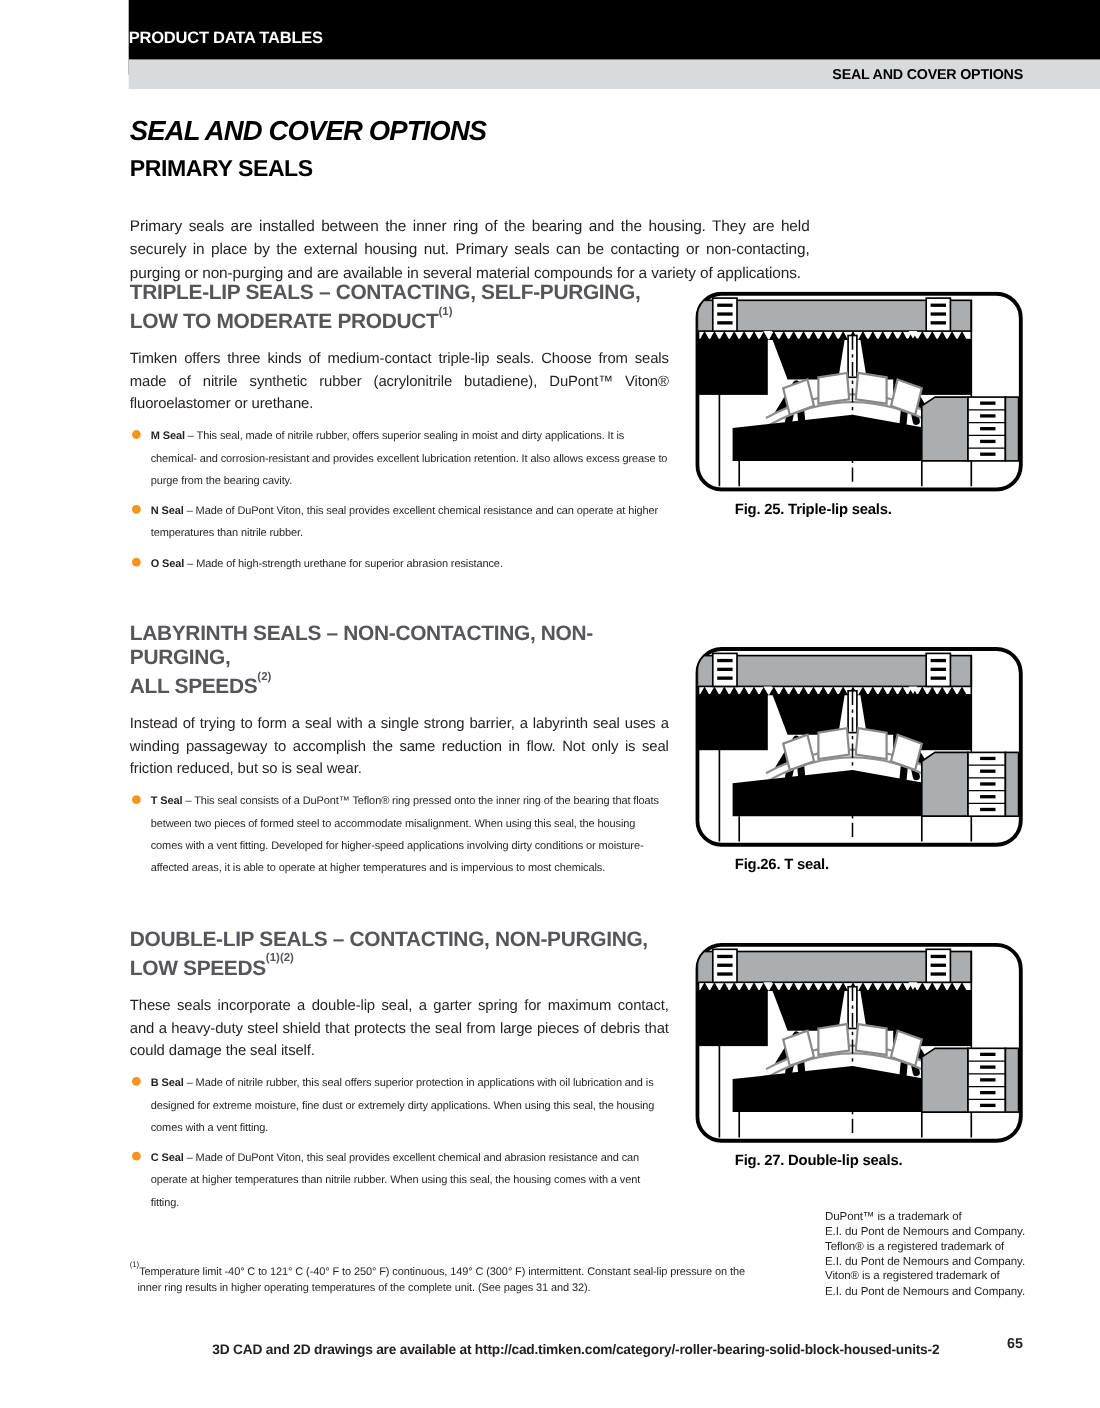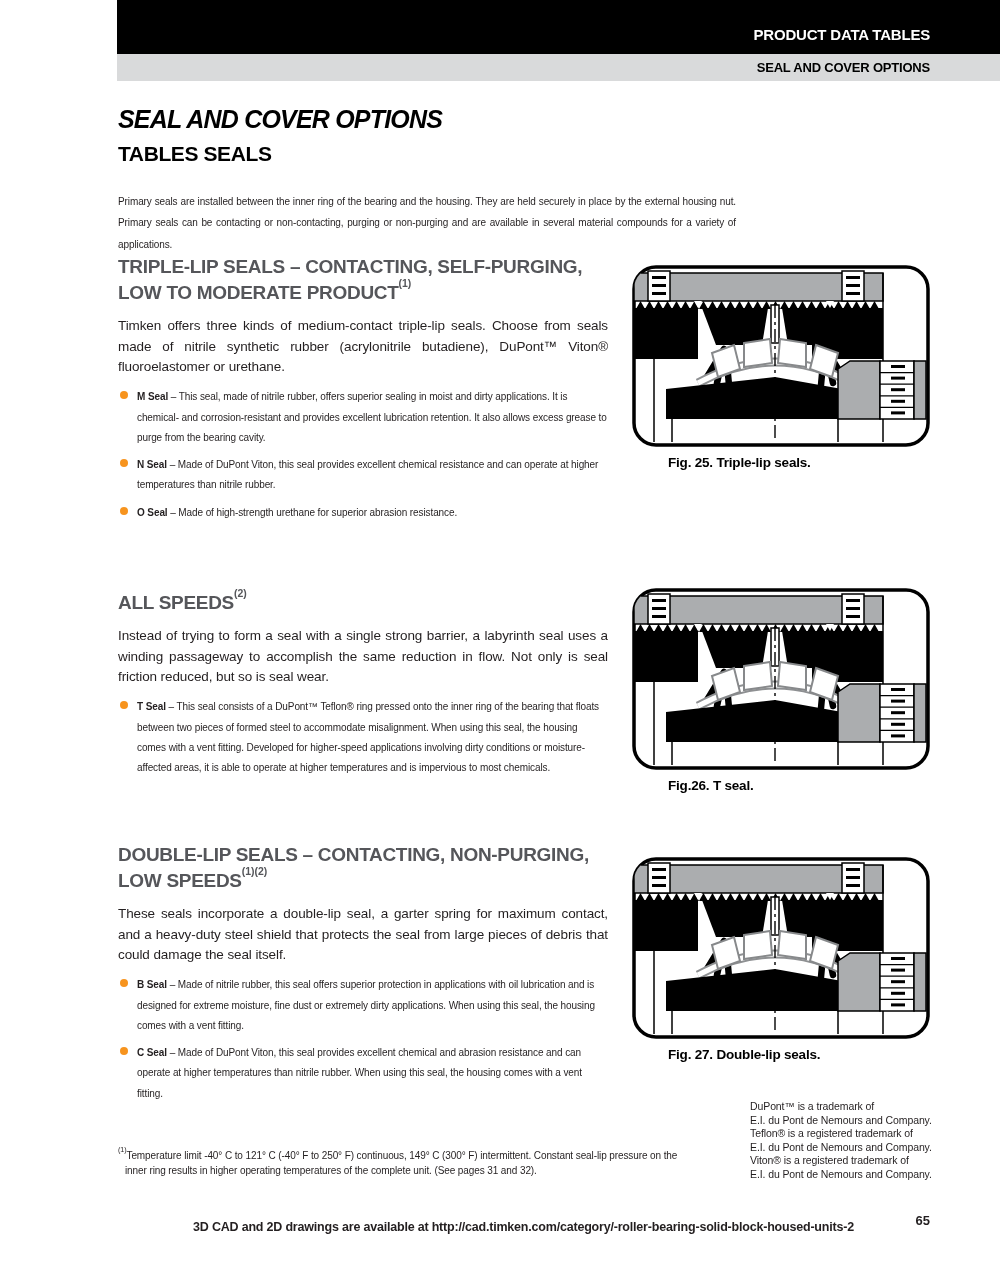--- a/index.html
+++ b/index.html
@@ -3,30 +3,30 @@
 <meta charset="utf-8">
 <style>
   html,body{margin:0;padding:0;}
   body{
     width:1000px;height:1280px;position:relative;background:#fff;
     font-family:"Liberation Sans","DejaVu Sans",sans-serif;
     color:#231F20;-webkit-font-smoothing:antialiased;overflow:hidden;
   }
   
   .bar-black{position:absolute;left:117px;top:0;width:883px;height:68px;background:#000;
-    display:flex;align-items:center;justify-content:flex-end;padding-right:70px;box-sizing:border-box;}
+    display:flex;align-items:center;padding-right:70px;box-sizing:border-box;}
   .bar-black span{color:#fff;font-weight:bold;font-size:15px;letter-spacing:-0.2px;}
   .bar-gray{position:absolute;left:117px;top:54px;width:883px;height:27px;background:#D9DADB;
     display:flex;align-items:center;justify-content:flex-end;padding-right:70px;box-sizing:border-box;}
   .bar-gray span{color:#000;font-weight:bold;font-size:13px;letter-spacing:-0.2px;}
   
   .title-block{position:absolute;left:118px;top:106px;width:620px;}
   .page-title{font-style:italic;font-weight:bold;font-size:25px;letter-spacing:-0.8px;color:#000;line-height:1.1;}
   .page-subtitle{font-weight:bold;font-size:21px;letter-spacing:-0.4px;color:#000;margin-top:8px;line-height:1.1;}
-  .intro{position:absolute;left:118px;top:181px;width:618px;font-size:10px;line-height:21.4px;
+  .intro{position:absolute;left:118px;top:181px;width:618px;font-size:14px;line-height:21.4px;
     text-align:justify;letter-spacing:-0.1px;}
   
   .section{position:absolute;left:118px;width:490px;}
   .sec-heading{color:#55565A;font-weight:bold;font-size:19px;line-height:22px;letter-spacing:-0.3px;margin:0 0 12px 0;}
   .sec-heading sup{font-size:0.55em;position:relative;top:-0.5em;letter-spacing:0;}
   .sec-body{font-size:13.5px;line-height:20.3px;text-align:justify;letter-spacing:-0.1px;margin:0 0 10px 0;}
   ul.seal-list{list-style:none;margin:0;padding:0;}
   ul.seal-list li{position:relative;padding-left:19px;margin-bottom:7px;font-size:10px;line-height:20.3px;letter-spacing:-0.1px;}
   ul.seal-list li .dot{position:absolute;left:2px;top:4px;width:8px;height:8px;border-radius:50%;background:#F7941E;}
   ul.seal-list li b{font-weight:bold;}
@@ -130,37 +130,37 @@
 
 <div class="bar-black">
   <span>PRODUCT DATA TABLES</span>
 </div>
 <div class="bar-gray">
   <span>SEAL AND COVER OPTIONS</span>
 </div>
 
 <div class="title-block">
   <div class="page-title">SEAL AND COVER OPTIONS</div>
-  <div class="page-subtitle">TABLES SEALS</div>
+  <div class="page-subtitle">PRIMARY SEALS</div>
 </div>
 <p class="intro">Primary seals are installed between the inner ring of the bearing and the housing. They are held securely in place by the external housing nut. Primary seals can be contacting or non-contacting, purging or non-purging and are available in several material compounds for a variety of applications.</p>
 
 <div class="section" style="top:256px;">
   <h3 class="sec-heading"><span>TRIPLE-LIP SEALS – CONTACTING, SELF-PURGING,</span><br>
     <span>LOW TO MODERATE PRODUCT</span><sup>(1)</sup></h3>
   <p class="sec-body">Timken offers three kinds of medium-contact triple-lip seals. Choose from seals made of nitrile synthetic rubber (acrylonitrile butadiene), DuPont™ Viton® fluoroelastomer or urethane.</p>
   <ul class="seal-list">
     <li><span class="dot"></span><b>M Seal</b><span> – This seal, made of nitrile rubber, offers superior sealing in moist and dirty applications. It is chemical- and corrosion-resistant and provides excellent lubrication retention. It also allows excess grease to purge from the bearing cavity.</span></li>
     <li><span class="dot"></span><b>N Seal</b><span> – Made of DuPont Viton, this seal provides excellent chemical resistance and can operate at higher temperatures than nitrile rubber.</span></li>
     <li><span class="dot"></span><b>O Seal</b><span> – Made of high-strength urethane for superior abrasion resistance.</span></li>
   </ul>
 </div>
 
 <div class="section" style="top:566px;">
-  <h3 class="sec-heading"><br>
+  <h3 class="sec-heading"><span>LABYRINTH SEALS – NON-CONTACTING, NON-PURGING,</span><br>
     <span>ALL SPEEDS</span><sup>(2)</sup></h3>
   <p class="sec-body">Instead of trying to form a seal with a single strong barrier, a labyrinth seal uses a winding passageway to accomplish the same reduction in flow. Not only is seal friction reduced, but so is seal wear.</p>
   <ul class="seal-list">
     <li><span class="dot"></span><b>T Seal</b><span> – This seal consists of a DuPont™ Teflon® ring pressed onto the inner ring of the bearing that floats between two pieces of formed steel to accommodate misalignment. When using this seal, the housing comes with a vent fitting. Developed for higher-speed applications involving dirty conditions or moisture-affected areas, it is able to operate at higher temperatures and is impervious to most chemicals.</span></li>
   </ul>
 </div>
 
 <div class="section" style="top:844px;">
   <h3 class="sec-heading"><span>DOUBLE-LIP SEALS – CONTACTING, NON-PURGING,</span><br>
     <span>LOW SPEEDS</span><sup>(1)(2)</sup></h3>

